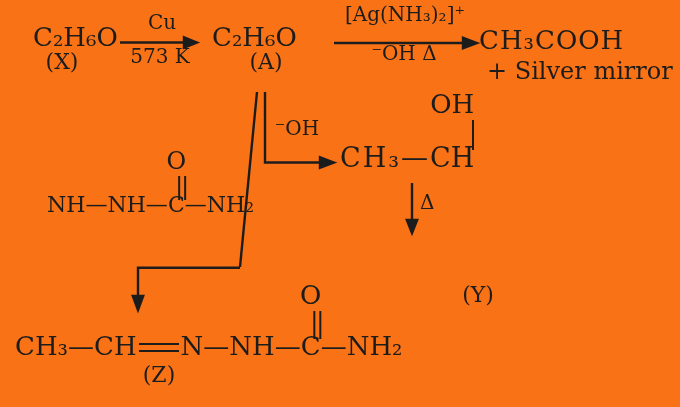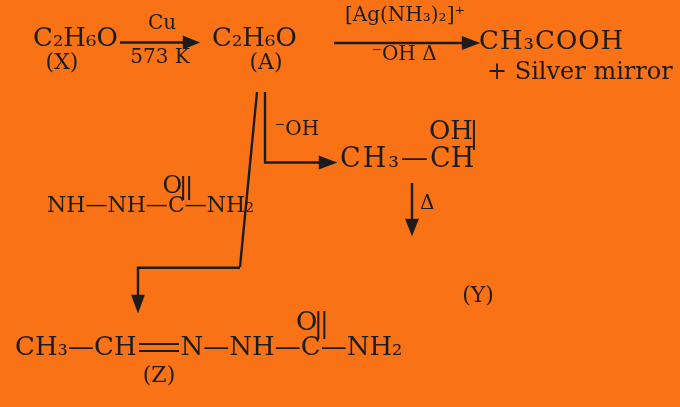--- a/index.html
+++ b/index.html
@@ -12,21 +12,21 @@
   .t{position:absolute;line-height:1;white-space:nowrap;}
   .ctr{transform:translateX(-50%);}
   .f26{font-size:26px;}
   .f24{font-size:24px;}
   .f22{font-size:22px;}
   .f20{font-size:20px;}
   .rel{position:relative;display:inline-block;letter-spacing:0;}
   .above{
     position:absolute;left:50%;bottom:calc(100% - 6px);
     transform:translateX(-50%);
-    display:flex;flex-direction:row;align-items:flex-start;
+    display:flex;flex-direction:column;align-items:flex-end;
     letter-spacing:0;
     margin-top:28px;
   }
   .above .lbl{line-height:1;}
   .sgl{width:2.2px;height:30px;background:currentColor;margin-top:3px;}
   .dbl{width:8px;box-sizing:border-box;margin-top:3px;
        border-left:2.4px solid currentColor;border-right:2.4px solid currentColor;}
   .dbl24{height:24px;} .dbl28{height:28px;}
   .dbond{
     display:inline-block;width:40px;height:9px;box-sizing:border-box;

